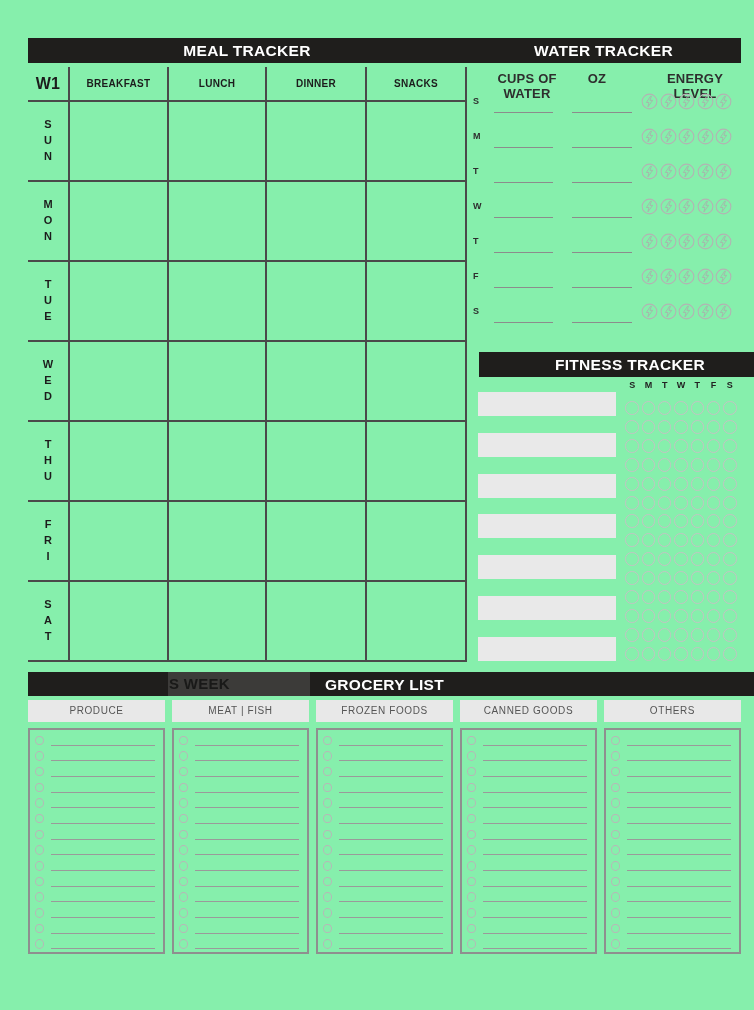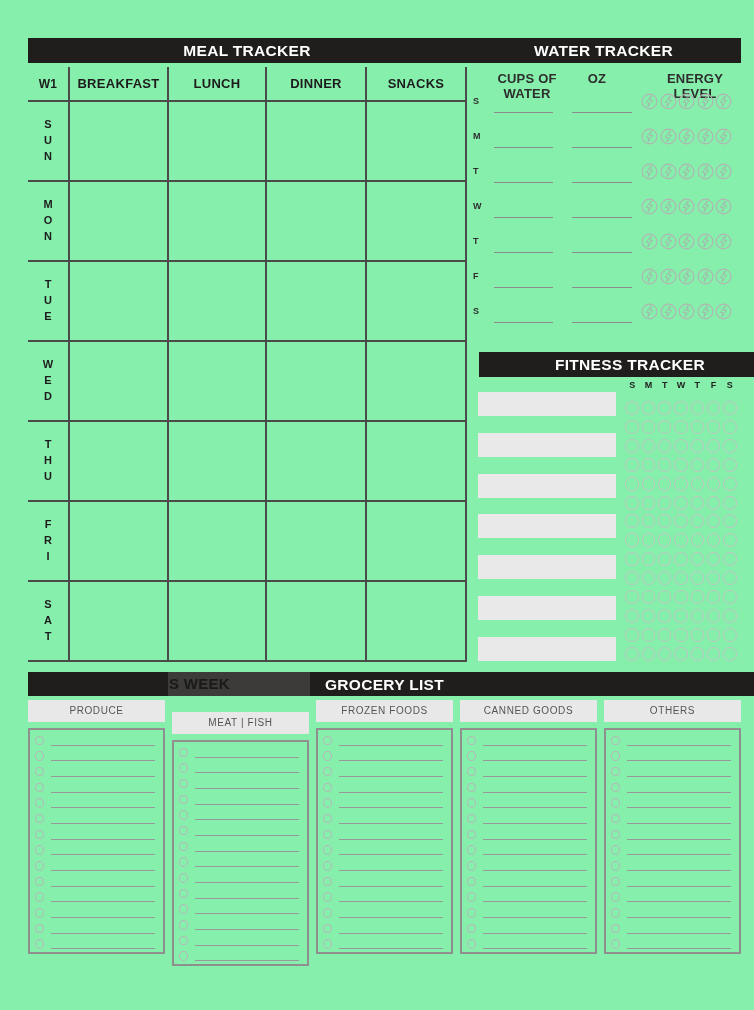--- a/index.html
+++ b/index.html
@@ -12,22 +12,22 @@
             font-size:15.5px;letter-spacing:.3px;text-align:center;}
   .meal-title{left:0;width:438px;}
   .water-title{left:438px;width:275px;}
 
   
   .meal-table{position:absolute;left:28px;top:67px;display:grid;
               grid-template-columns:42px 99px 98px 100px 100px;
               grid-template-rows:35px repeat(7,80px);}
   .cell{border-right:2px solid #4a4a4a;border-bottom:2px solid #4a4a4a;
         display:flex;align-items:center;justify-content:center;box-sizing:border-box;}
-  .cell.head{font-weight:bold;font-size:13px;color:#1c1c1c;letter-spacing:.3px;}
-  .cell.week{font-size:12px;}
+  .cell.head{font-weight:bold;font-size:10px;color:#1c1c1c;letter-spacing:.3px;}
+  .cell.week{font-size:16px;}
   .cell.daylab{font-weight:bold;font-size:11px;color:#1c1c1c;line-height:1.45;
                white-space:pre-line;text-align:center;}
 
   
   .wcol-head{position:absolute;top:71px;font-weight:bold;font-size:13px;color:#2e2e2e;
              text-align:center;letter-spacing:.2px;}
   .wch-cups{left:487px;width:80px;}
   .wch-oz{left:582px;width:30px;}
   .wch-energy{left:650px;width:90px;}
   .water-rows{position:absolute;left:470px;top:90px;width:275px;height:248px;}
@@ -733,21 +733,21 @@
           <div class="gitem">
             <span class="gcircle"></span>
             <span class="gline"></span>
           </div>
           <div class="gitem">
             <span class="gcircle"></span>
             <span class="gline"></span>
           </div>
         </div>
       </div>
-      <div class="gcol" style="left: 172px; margin-top: 12px;">
+      <div class="gcol" style="left: 172px;">
         <div class="ghead">MEAT | FISH</div>
         <div class="gbox">
           <div class="gitem">
             <span class="gcircle"></span>
             <span class="gline"></span>
           </div>
           <div class="gitem">
             <span class="gcircle"></span>
             <span class="gline"></span>
           </div>

